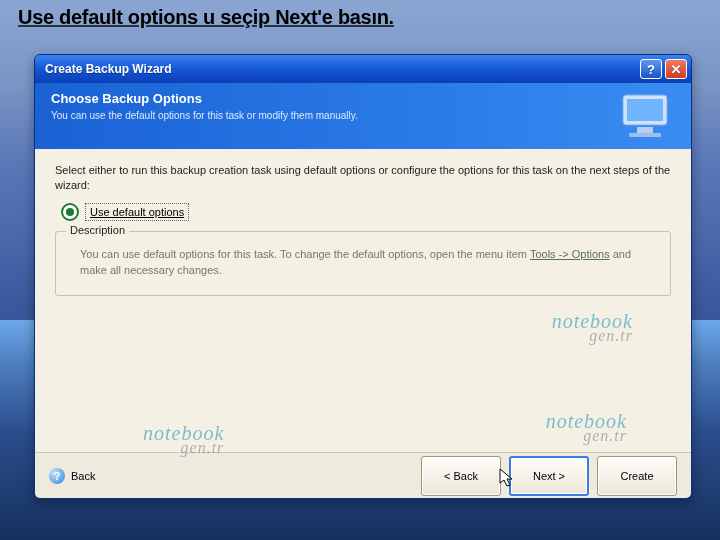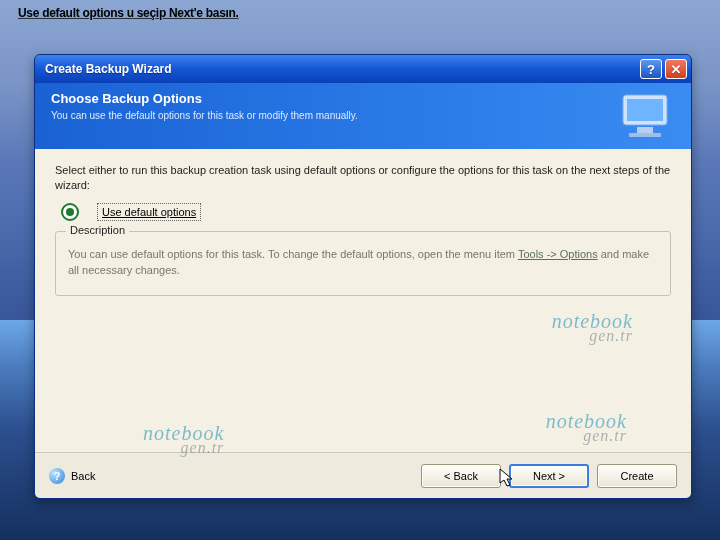--- a/index.html
+++ b/index.html
@@ -17,21 +17,21 @@
     left: 0; right: 0; top: 320px; height: 220px;
     background: linear-gradient(to bottom,
       #6da8e8 0%, #4d7ec0 20%, #2c4f8e 50%, #15305e 100%);
   }
   .caption {
     position: absolute;
     left: 18px; top: 6px;
     color: #000;
     font-family: "Comic Sans MS", "Segoe UI", sans-serif;
     font-weight: 700;
-    font-size: 12px;
+    font-size: 20px;
     text-decoration: underline;
     text-decoration-color: rgba(0,0,0,0.7);
     letter-spacing: -0.3px;
   }
   .wizard {
     position: absolute;
     left: 34px; top: 54px;
     width: 658px; height: 445px;
     background: #15803d;
     border: 1px solid #0a2f86;
@@ -96,27 +96,26 @@
     margin-right: 6px;
   }
   .radio-outer.off { border-color:#555; }
   .radio-dot { width: 8px; height: 8px; border-radius: 50%; background:#1c7a2e; }
   .radio-label {
     text-decoration: underline; color:#000;
     padding: 2px 4px;
   }
   .radio-row.sel .radio-label {
     border: 1px dotted #666;
-    margin-left: 12px;
   }
   .fieldset {
     margin-top: 10px;
     border: 1px solid #c8c2ae;
     border-radius: 3px;
-    padding: 14px 12px 16px 12px;
+    padding: 14px 12px 16px 24px;
     position: relative;
   }
   .fieldset .legend {
     position: absolute; top: -8px; left: 10px;
     background: #f4f0e3; padding: 0 4px;
     color: #222;
   }
   .fieldset p { color: #7a766a; line-height: 1.5; }
   .fieldset p .lnk { color:#5c6e5e; text-decoration: underline; }
   .watermark {
@@ -145,21 +144,21 @@
     color: #000;
   }
   .help-ico {
     width: 16px; height: 16px; border-radius: 50%;
     background: radial-gradient(circle at 30% 30%, #bde3ff, #2f84d6);
     color:#fff; font-weight:700; font-size:11px;
     display:flex; align-items:center; justify-content:center;
   }
   .footer .spacer { flex: 1; }
   .btn {
-    min-width: 80px; height: 24px;
+    min-width: 80px; height: 40px;
     margin-left: 8px;
     background: linear-gradient(#fdfdfb,#ece6d6);
     border: 1px solid #9c9578;
     border-radius: 3px;
     font-family: Tahoma, sans-serif; font-size: 11px;
     display: flex; align-items: center; justify-content: center;
     box-shadow: inset 0 0 0 1px #fff;
     cursor: pointer;
   }
   .btn.default {

